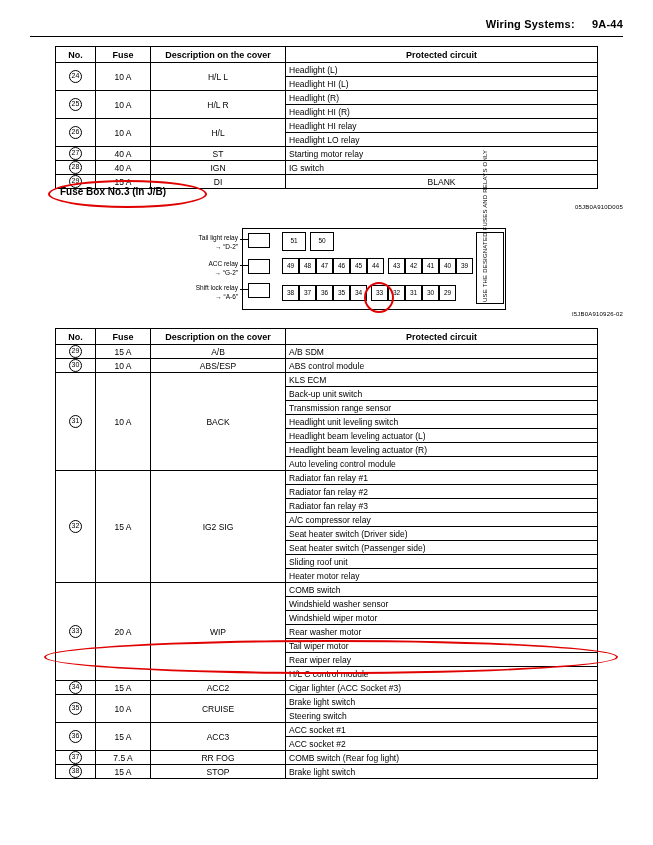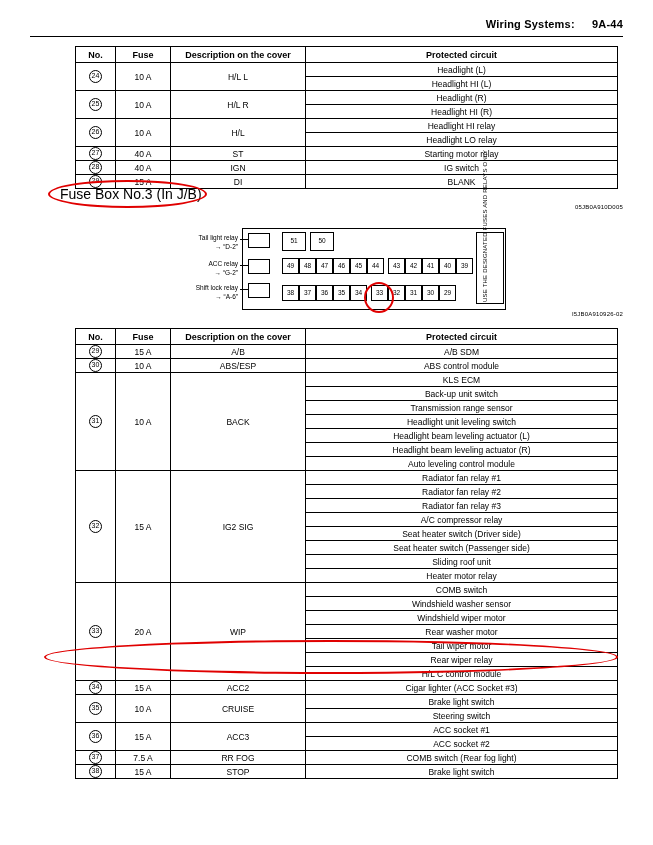--- a/index.html
+++ b/index.html
@@ -39,40 +39,39 @@
     right: 30px;
     border-top: 1.5px solid #000;
   }
 
   
   table.fusetable {
     border-collapse: collapse;
     table-layout: fixed;
     font-size: 8.5px;
     width: 100%;
-    margin-left: 20px;
   }
   table.fusetable td, table.fusetable th {
     border: 1px solid #000;
     padding: 0 3px;
     height: 13px;
     line-height: 12px;
     vertical-align: middle;
     font-weight: normal;
     overflow: hidden;
     white-space: nowrap;
   }
   table.fusetable th {
     text-align: center;
     font-weight: bold;
     font-size: 9px;
     height: 15px;
   }
   td.c { text-align: center; }
-  td.l { text-align: center; padding-left: 4px; }
+  td.l { text-align: left; padding-left: 4px; }
   .nocell { font-size: 8px; }
 
   .circnum {
     display: inline-block;
     border: 1px solid #000;
     border-radius: 50%;
     width: 11px;
     height: 11px;
     line-height: 10px;
     font-size: 7px;
@@ -85,22 +84,22 @@
     top: 46px;
     left: 55px;
     width: 543px;
   }
 
   
   .sectiontitle {
     position: absolute;
     top: 186px;
     left: 60px;
-    font-size: 14px;
-    font-weight: normal;
+    font-size: 10px;
+    font-weight: bold;
   }
   .ellipse-title {
     position: absolute;
     top: 180px;
     left: 48px;
     width: 155px;
     height: 24px;
     border: 2px solid #e00000;
     border-radius: 50%;
     pointer-events: none;

